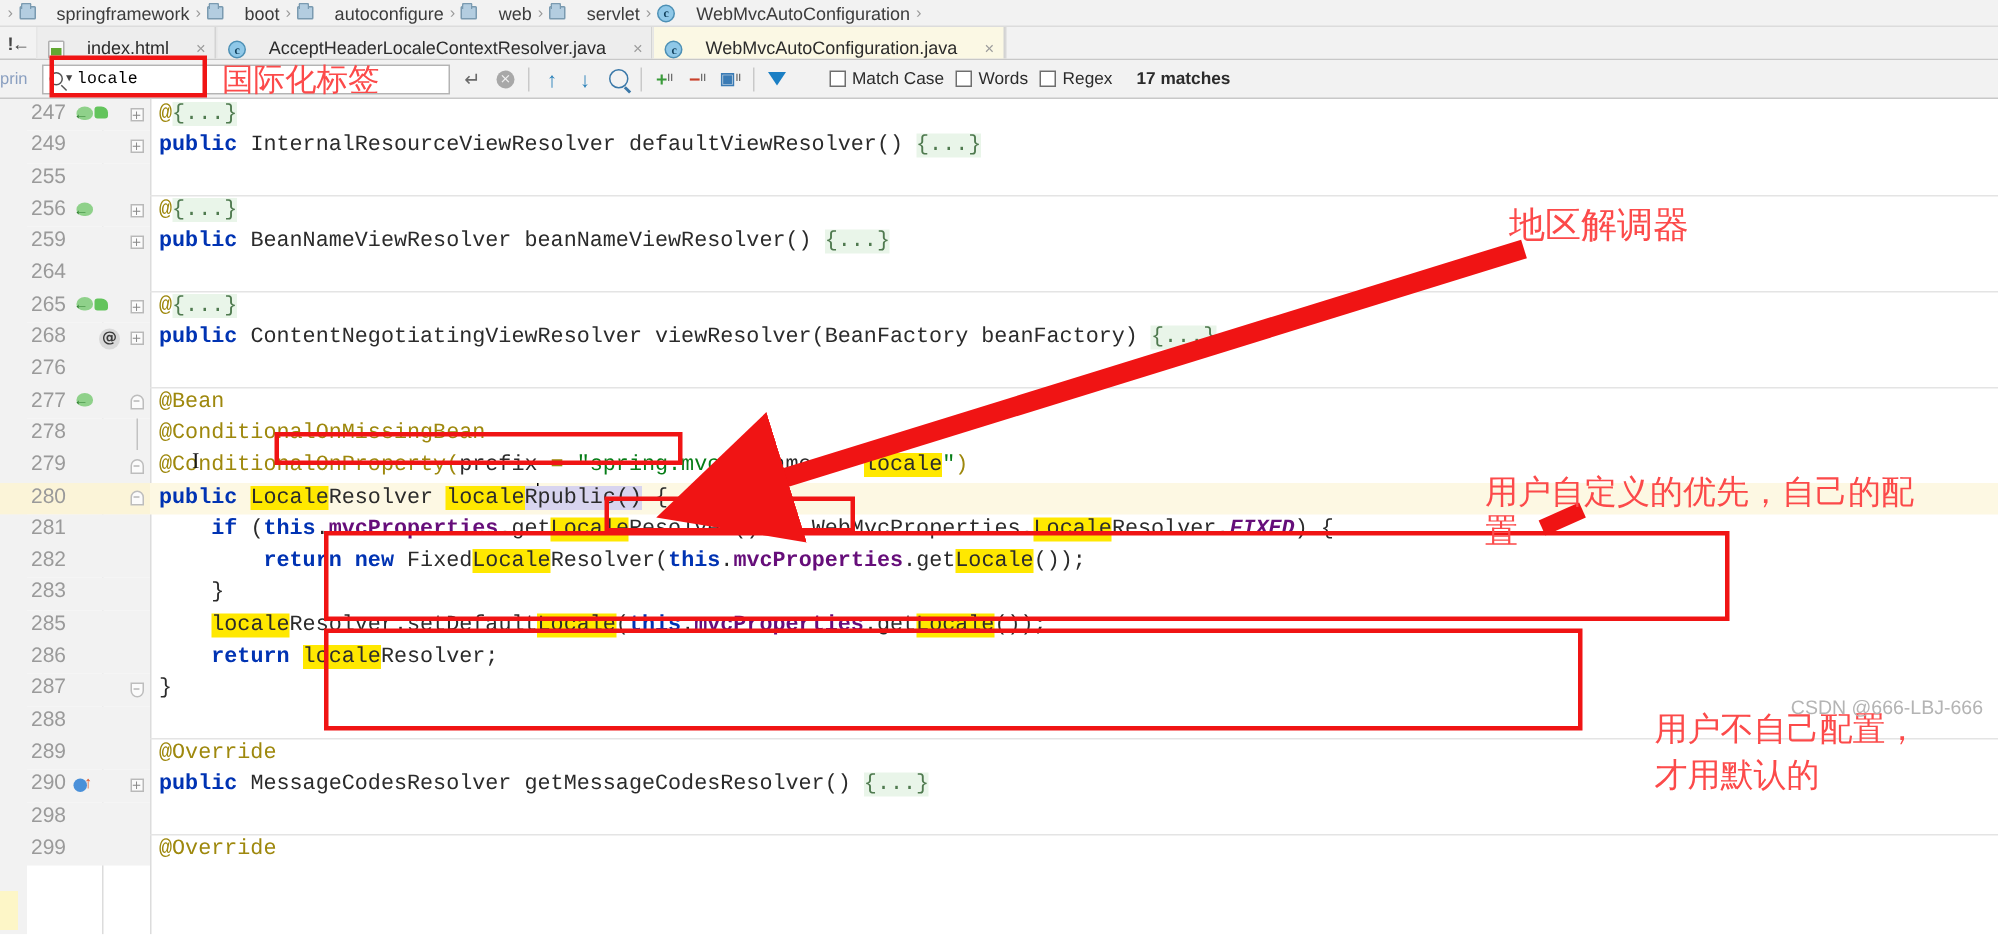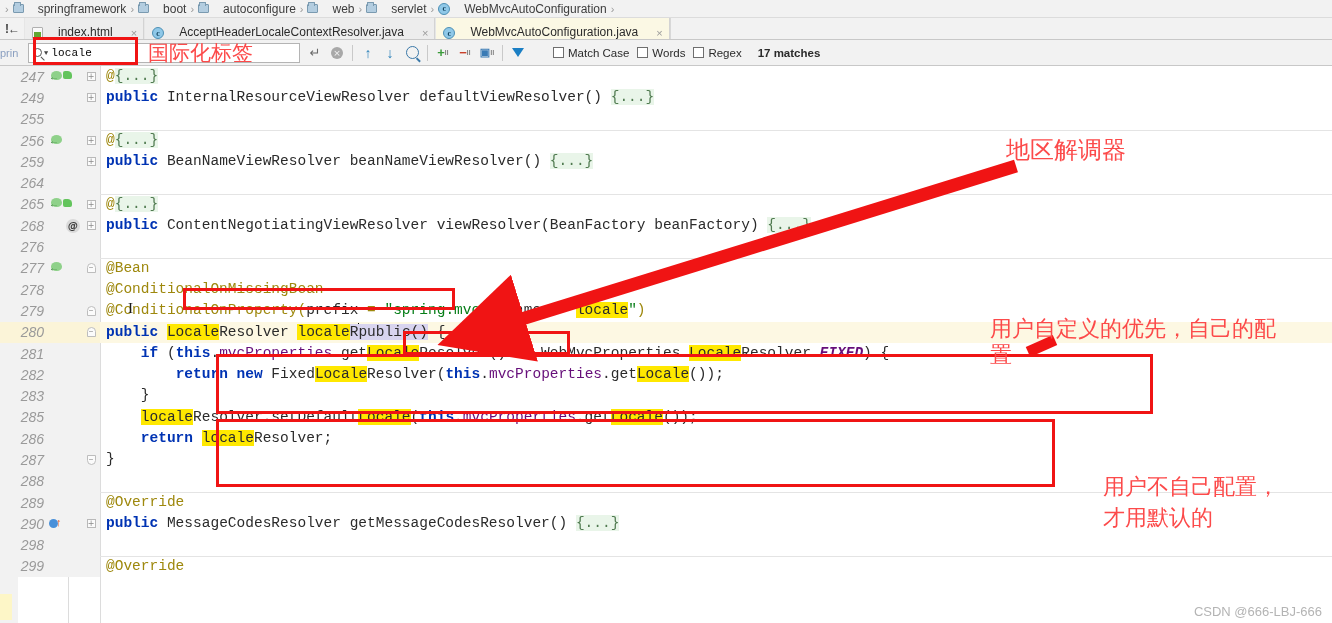--- a/index.html
+++ b/index.html
@@ -179,24 +179,23 @@
   .code-rows { position:relative; }
   .row {
     display:flex; align-items:flex-start;
     height:21.3px;
     position:relative;
   }
   .row.cur { background:#fdf8e3; }
   .gutter {
     width:100px; flex:none;
     background:#f2f2f2;
-    display:flex; align-items:center;
+    display:flex; 
     height:21.3px;
     position:relative;
-    font-style:italic;
   }
   .row.cur .gutter { background:#fbf4d8; }
   .lnum {
     width:48px; text-align:right; padding-right:4px;
     color:#9a9a9a; font-size:14px;
     font-family:"Liberation Sans", sans-serif;
   }
   .gicons { width:34px; display:flex; align-items:center; gap:1px; padding-left:1px;}
   .ic-bean {
     width:13px;height:12px;position:relative;display:inline-block;
@@ -266,31 +265,31 @@
     position:absolute; left:100px; right:0; top:0; height:1px; background:#e4e4e4;
   }
   .vline {
     position:absolute; top:0; bottom:0; width:1px; background:#dcdcdc;
   }
 
   .kw { color:#0033b3; font-weight:bold; }
   .ann { color:#9e880d; }
   .str { color:#067d17; }
   .fold-txt { color:#4f7a4f; background:#e9f5e9; }
-  .fld { color:#660e7a; font-weight:normal; }
+  .fld { color:#660e7a; font-weight:bold; }
   .stc { color:#660e7a; font-style:italic; font-weight:bold; }
   .hl { background:#ffe800; }
   .sel { background:#d8d4ef; }
   .caret {
     display:inline-block;width:1px;height:15px;background:#000;
     vertical-align:-2px;margin:0 -0.5px;
   }
 
   
-  #overlay { position:absolute; left:0; top:0; width:1332px; height:623px; pointer-events:none; }
+  #overlay { position:absolute; left:0; top:0; width:1332px; height:483px; pointer-events:none; }
   .redbox { position:absolute; border:3px solid #f01414; }
   .cn-note {
     position:absolute; color:#fc4a4a;
     font-family:"DejaVu Sans", sans-serif;
     white-space:pre;
   }
   #watermark {
     position:absolute; right:10px; bottom:4px;
     color:#b4b4b4; font-size:13px;
     font-family:"Liberation Sans", sans-serif;

